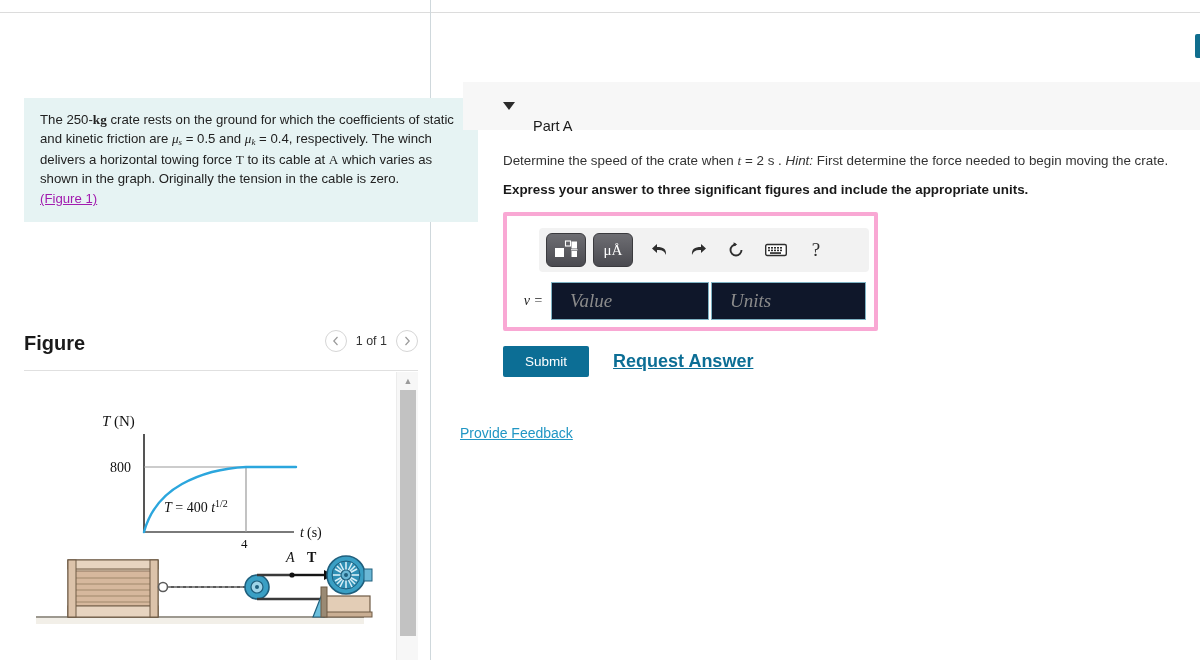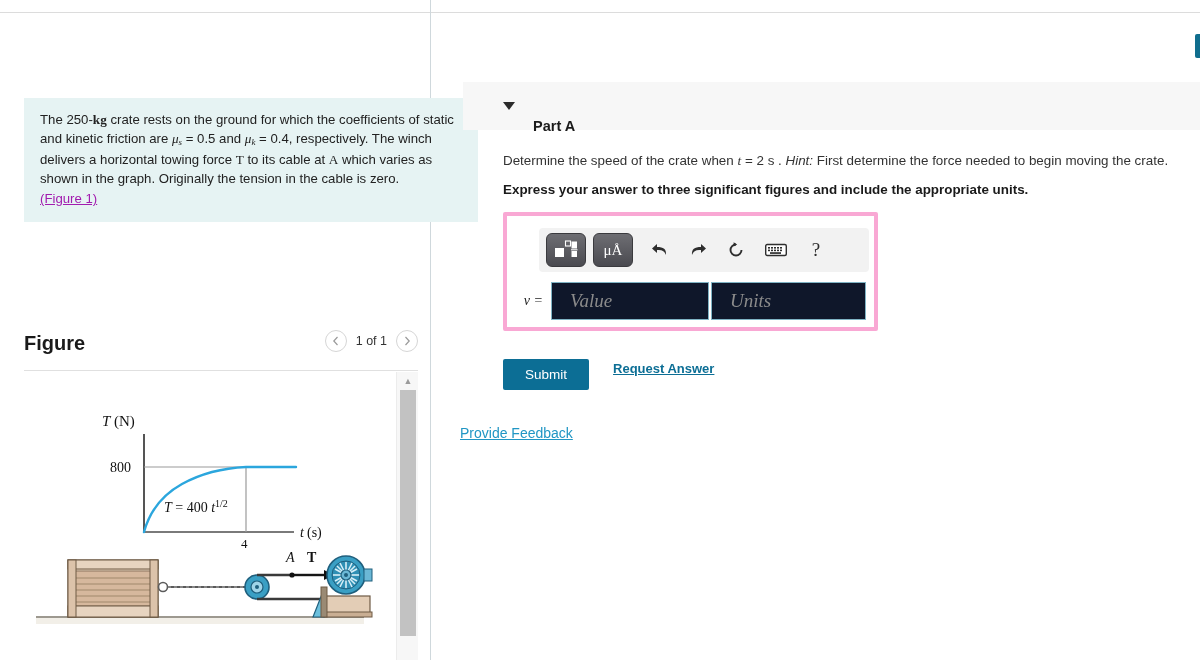--- a/index.html
+++ b/index.html
@@ -95,21 +95,21 @@
   .part-header {
     position: absolute; left: 32px; top: 82px; width: 737px; height: 48px;
     background: #f7f7f7; display: flex; align-items: center;
   }
   .caret {
     margin-left: 40px; margin-right: 18px;
     width: 0; height: 0; border-left: 6px solid transparent;
     border-right: 6px solid transparent; border-top: 8px solid #2b2b2b;
     cursor: pointer;
   }
-  .part-title { font-size: 14.5px; font-weight: bold; color: #1a1a1a; margin-top: 40px; }
+  .part-title { font-size: 14.5px; font-weight: normal; color: #1a1a1a; margin-top: 40px; }
 
   .prompt {
     position: absolute; left: 72px; top: 153px; width: 720px;
     font-size: 13.4px; color: #333; white-space: nowrap;
   }
   .prompt .mathit { font-family: "Liberation Serif", serif; font-style: italic; }
   .prompt .hint { font-style: italic; }
 
   .express {
     position: absolute; left: 72px; top: 182px; width: 700px;
@@ -157,24 +157,24 @@
   .ans-field.units { width: 155px; margin-left: 2px; }
   .ans-field span {
     font-family: "Liberation Serif", serif; font-style: italic;
     font-size: 19px; color: #8b8b8b;
   }
 
   .submit-row { position: absolute; left: 72px; top: 346px; display: flex; align-items: center; }
   .submit-btn {
     background: #0c6e95; color: #fff; border: none;
     font-size: 13.5px; font-family: "Liberation Sans", sans-serif;
-    padding: 8px 22px; cursor: pointer; border-radius: 2px; margin-top: 13px;
+    padding: 8px 22px; cursor: pointer; border-radius: 2px;
   }
   .request-link {
-    margin-left: 24px; color: #0c6e95; font-size: 13px;
+    margin-left: 24px; color: #0c6e95; font-size: 18px;
     font-weight: bold; text-decoration: underline; cursor: pointer;
   }
 
   .feedback-link {
     position: absolute; left: 29px; top: 425px;
     color: #2196c4; font-size: 14px; text-decoration: underline; cursor: pointer;
   }
 </style>
 </head>
 <body>

